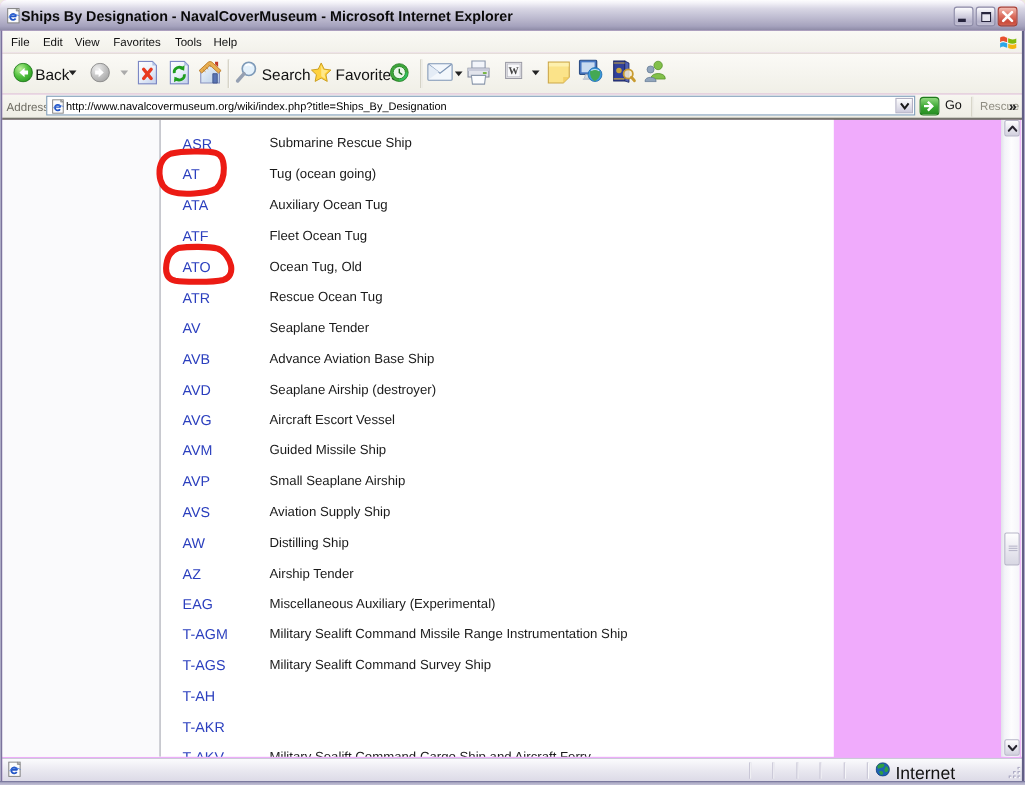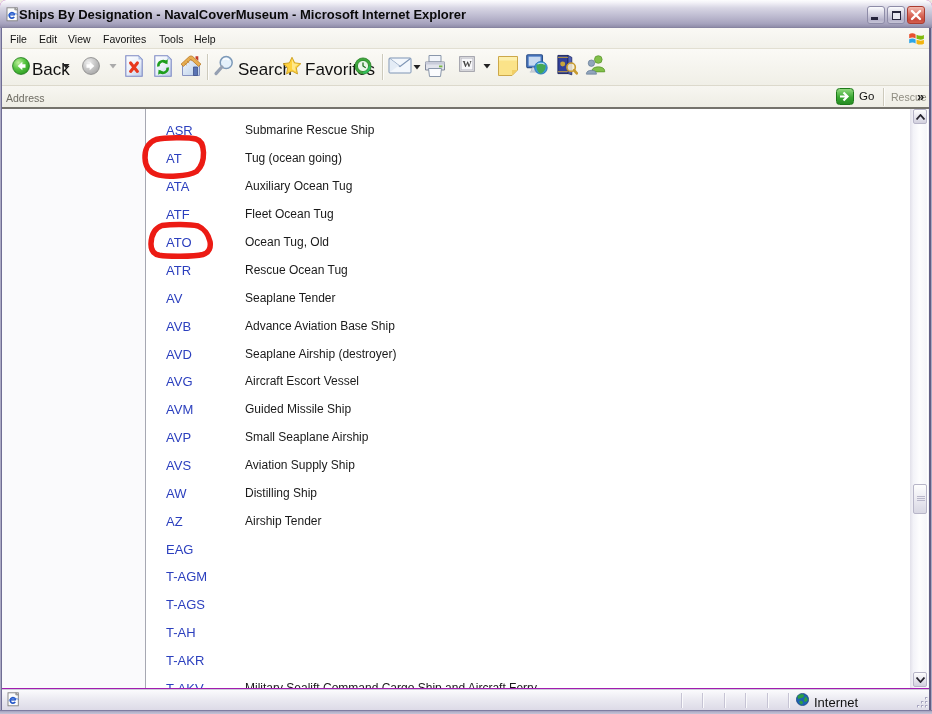--- a/index.html
+++ b/index.html
@@ -1,56 +1,56 @@
 <!DOCTYPE html>
 <html><head><meta charset="utf-8"><title>p</title><style>
 html,body{margin:0;padding:0;}
 body{width:932px;height:714px;background:#EDEBDE;font-family:"Liberation Sans",sans-serif;position:relative;overflow:hidden;}
 .abs{position:absolute;}
-.win{position:absolute;left:0;top:0;width:932px;height:714px;border-radius:6px 6px 0 0;overflow:hidden;background:#a21caf;}
+.win{position:absolute;left:0;top:0;width:932px;height:714px;border-radius:6px 6px 0 0;overflow:hidden;background:#f0abfc;}
 
 .titlebar{position:absolute;left:0;top:0;width:932px;height:28px;
 background:linear-gradient(#FDFDFE 0%,#F2F1F7 10%,#D8D6E4 28%,#C6C4D7 48%,#B5B2C9 68%,#A5A2BD 85%,#918EAA 96%,#807D9A 100%);}
 .title{position:absolute;left:19px;top:7px;font-size:13px;font-weight:bold;color:#0A0A0A;letter-spacing:0px;}
 .wbtn{position:absolute;top:6px;width:18px;height:18px;border-radius:3px;border:1px solid #8E8CA8;box-sizing:border-box;}
 .wbtn.min{left:867px;background:linear-gradient(#FCFCFE,#D5D3E2 45%,#B5B2CA 80%,#C6C4D6);}
 .wbtn.max{left:887px;background:linear-gradient(#FCFCFE,#D5D3E2 45%,#B5B2CA 80%,#C6C4D6);}
 .wbtn.cls{left:907px;background:linear-gradient(#F3BCB2,#DD7263 45%,#C94B3C 80%,#D4604F);border-color:#AA3C30;}
 
 .menubar{position:absolute;left:2px;top:28px;width:928px;height:20px;background:linear-gradient(#FAF9F5,#F2F1EA);border-bottom:1px solid #E2DFD2;}
 .mi{position:absolute;top:4.5px;font-size:10.5px;color:#111;}
 
 .toolbar{position:absolute;left:2px;top:49px;width:928px;height:36px;background:linear-gradient(#FBFAF6,#F0EFE7);border-bottom:1px solid #DCD9CC;}
 .tsep{position:absolute;top:5px;width:1px;height:26px;background:#CDCaBC;border-right:1px solid #FDFDFB;}
-.tlabel{position:absolute;font-size:17px;color:#111;top:11px;}
+.tlabel{position:absolute;font-size:14px;color:#111;top:11px;}
 
 .addrbar{position:absolute;left:2px;top:86px;width:928px;height:22px;background:linear-gradient(#F7F6F1,#EEEDE4);}
 .addrlabel{position:absolute;left:4px;top:6px;font-size:10.5px;color:#6E6C63;}
 .afield{position:absolute;left:40px;top:1px;width:790px;height:18px;background:#fff;border:1px solid #7F9DB9;box-sizing:border-box;}
 .aurl{position:absolute;left:17px;top:4px;font-size:10px;color:#000;white-space:nowrap;}
 .adrop{position:absolute;right:1px;top:1px;width:16px;height:14px;background:linear-gradient(#FEFEFE,#D8D6E4 80%,#CBC9DA);border:1px solid #B2B0C4;box-sizing:border-box;}
 .gobtn{position:absolute;left:834px;top:2px;width:18px;height:17px;border-radius:3.5px;background:linear-gradient(#90D87E,#3AA832 55%,#268C22);border:1px solid #1E7A1A;box-sizing:border-box;}
 .gotext{position:absolute;left:857px;top:4px;font-size:11.5px;color:#111;}
 .asep{position:absolute;left:881px;top:2px;width:1px;height:18px;background:#CDCABC;border-right:1px solid #FDFDFB;}
 .links{position:absolute;left:889px;top:5px;font-size:10.5px;color:#8F8D82;}
 .chev{position:absolute;left:915px;top:3px;font-size:13px;font-weight:bold;color:#222;}
 
 .cborder{position:absolute;left:2px;top:107px;width:928px;height:2px;background:#75736C;}
-.content{position:absolute;left:2px;top:109px;width:931px;height:579px;background:#fff;overflow:hidden;}
+.content{position:absolute;left:2px;top:109px;width:756px;height:579px;background:#fff;overflow:hidden;}
 .sidebar{position:absolute;left:0;top:0;width:143px;height:579px;background:#FAFAFC;border-right:1px solid #A6A8B2;}
 .link{position:absolute;font-size:13px;color:#2B3FBE;}
 .desc{position:absolute;font-size:12px;color:#1A1A1A;}
 
 .sbar{position:absolute;left:910px;top:109px;width:17px;height:579px;background:linear-gradient(90deg,#E2E1EA 0,#F3F3F8 20%,#FDFDFE 55%,#F5F5F9 100%);}
 .sbtn{position:absolute;left:3px;width:14px;height:15px;border-radius:2px;border:1px solid #B7B5C8;background:linear-gradient(#FEFEFE,#E4E3EC 60%,#D2D0DE);box-sizing:border-box;color:#26242E;}
 .sthumb{position:absolute;left:3px;top:375px;width:14px;height:30px;border-radius:2px;border:1px solid #B7B5C8;background:linear-gradient(#FEFEFE,#E9E8F0 55%,#D8D7E3);box-sizing:border-box;}
 
 .statusbar{position:absolute;left:2px;top:689px;width:928px;height:21px;background:linear-gradient(#FBFBFD,#E9E8F0 50%,#DBD9E6);border-top:1px solid #CBC9D8;}
 .ssep{position:absolute;top:3px;width:1px;height:15px;background:#C6C4D4;border-right:1px solid #FAFAFC;}
-.sint{position:absolute;left:812px;top:5px;font-size:13px;color:#111;}
+.sint{position:absolute;left:812px;top:5px;font-size:16px;color:#111;}
 .bstrip{position:absolute;left:0px;top:710px;width:932px;height:4px;background:linear-gradient(#6A6890,#ADABC6 40%,#C6C4D8);}
 
 .bl0{position:absolute;left:0;top:28px;width:1px;height:682px;background:#ABA9C4;}
 .bl1{position:absolute;left:1px;top:28px;width:1px;height:682px;background:#6F6D94;}
 .br0{position:absolute;left:929px;top:28px;width:2px;height:682px;background:#615F85;}
 .br1{position:absolute;left:931px;top:28px;width:1px;height:682px;background:#ABA9C4;}
 .br2{position:absolute;left:928px;top:109px;width:1px;height:579px;background:#F2F2F6;}
 </style></head><body>
 <div class="win">
  <div class="titlebar">
@@ -230,20 +230,35 @@
 
   <svg class="abs" style="left:583px;top:5px" width="22" height="22" viewBox="0 0 24 24">
     <circle cx="14.5" cy="6" r="4.2" fill="#82C04A" stroke="#4E8A22" stroke-width="0.7"></circle>
     <path d="M7.5 18.5 C7.5 12.5 21.5 12.5 21.5 18.5 L21.5 19.5 L7.5 19.5 Z" fill="#82C04A" stroke="#4E8A22" stroke-width="0.7"></path>
     <circle cx="7" cy="10" r="3.5" fill="#91A5BC" stroke="#5E7590" stroke-width="0.7"></circle>
     <path d="M1.5 21.5 C1.5 16.5 12.5 16.5 12.5 21.5 L12.5 22 L1.5 22 Z" fill="#91A5BC" stroke="#5E7590" stroke-width="0.7"></path>
   </svg>
  </div>
  <div class="addrbar">
   <div class="addrlabel">Address</div>
+  <div class="afield">
+    <svg class="abs" style="left:3px;top:2px" width="14" height="14" viewBox="0 0 15 15">
+      <rect x="2" y="0.8" width="10.3" height="13" fill="#FCFCFC" stroke="#808080" stroke-width="0.9"></rect>
+      <path d="M9.8 0.8 L12.3 3 L9.8 3 Z" fill="#B8B8B8" stroke="#808080" stroke-width="0.6"></path>
+      <path d="M9.6 7.9 A2.7 2.7 0 1 0 9.2 9.9" fill="none" stroke="#2456C6" stroke-width="1.7"></path>
+      <path d="M4.4 7.9 L9.8 7.9" stroke="#2456C6" stroke-width="1.4"></path>
+      <path d="M2.6 8.7 C5.6 5.3 10 6 12.6 7.5" stroke="#3E74DE" stroke-width="0.9" fill="none" opacity="0.8"></path>
+    </svg>
+    <div class="aurl">http://www.navalcovermuseum.org/wiki/index.php?title=Ships_By_Designation</div>
+    <div class="adrop">
+          <svg class="abs" style="left:2.5px;top:3px" width="9" height="7" viewBox="0 0 9 7">
+            <path d="M1 1 L4.5 5.5 L8 1" stroke="#1A1A1A" stroke-width="1.9" fill="none"></path>
+          </svg>
+        </div>
+  </div>
   <div class="gobtn">
         <svg class="abs" style="left:2px;top:2px" width="12" height="11" viewBox="0 0 12 11">
           <path d="M1 5.5 L7 5.5 M4.5 1.5 L8.5 5.5 L4.5 9.5" stroke="#fff" stroke-width="2.2" fill="none"></path>
         </svg>
       </div>
   <div class="gotext">Go</div>
   <div class="asep"></div>
   <div class="links">Rescue</div>
   <div class="chev">»</div>
  </div>
@@ -274,22 +289,25 @@
   <div class="desc" style="left:243px;top:293px">Guided Missile Ship</div>
   <div class="link" style="left:164px;top:321px">AVP</div>
   <div class="desc" style="left:243px;top:321px">Small Seaplane Airship</div>
   <div class="link" style="left:164px;top:349px">AVS</div>
   <div class="desc" style="left:243px;top:349px">Aviation Supply Ship</div>
   <div class="link" style="left:164px;top:377px">AW</div>
   <div class="desc" style="left:243px;top:377px">Distilling Ship</div>
   <div class="link" style="left:164px;top:405px">AZ</div>
   <div class="desc" style="left:243px;top:405px">Airship Tender</div>
   <div class="link" style="left:164px;top:433px">EAG</div>
+  <div class="desc" style="left:243px;top:433px">Miscellaneous Auxiliary (Experimental)</div>
   <div class="link" style="left:164px;top:460px">T-AGM</div>
+  <div class="desc" style="left:243px;top:460px">Military Sealift Command Missile Range Instrumentation Ship</div>
   <div class="link" style="left:164px;top:488px">T-AGS</div>
+  <div class="desc" style="left:243px;top:488px">Military Sealift Command Survey Ship</div>
   <div class="link" style="left:164px;top:516px">T-AH</div>
   <div class="link" style="left:164px;top:544px">T-AKR</div>
   <div class="link" style="left:164px;top:572px">T-AKV</div>
   <div class="desc" style="left:243px;top:572px">Military Sealift Command Cargo Ship and Aircraft Ferry</div>
   <svg class="abs" style="left:0;top:0" width="908" height="579" viewBox="0 0 908 579">
    <path d="M 154 30.5 C 163 28.5 186 28 194 30 C 199.5 31.5 201.3 37 201.5 43.5 C 201.7 50.5 200 57.5 194.5 62.5 C 186 67.5 163 68.3 154.5 65.5 C 146.5 62.8 143.3 56.5 143 49 C 142.7 41.5 145.5 33.5 154 30.5 Z" fill="none" stroke="#EC1B14" stroke-width="5.5" stroke-linejoin="round"></path>
    <path d="M 160 116.5 C 170 115 188 115 196 117 C 202 119.5 206.5 126 208 132.5 C 209 138 207.5 143.5 201 145.5 C 191 147.8 165 147.5 157.5 146.3 C 151 145 148.8 140.5 149 134.5 C 149.3 127.5 151.5 119.5 160 116.5 Z" fill="none" stroke="#EC1B14" stroke-width="5.5" stroke-linejoin="round"></path>
   </svg>
  </div>
  <div class="sbar">

